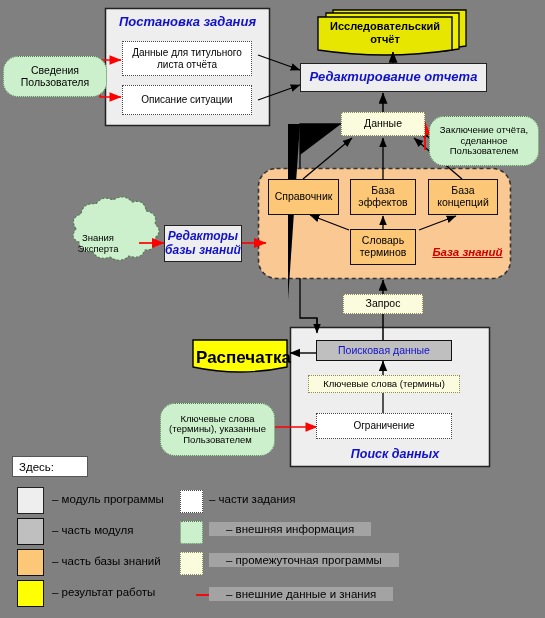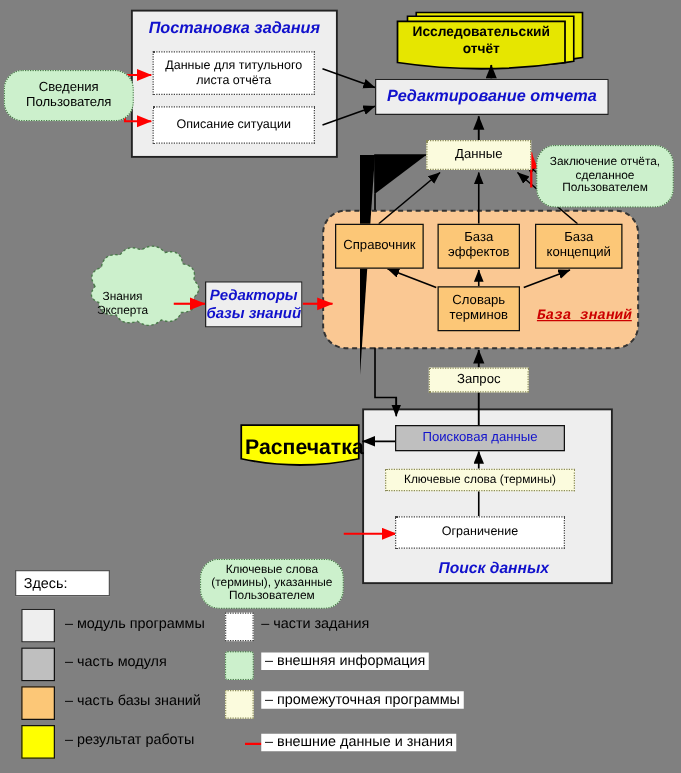--- a/index.html
+++ b/index.html
@@ -16,32 +16,32 @@
   .module      {background:#eeeeee;border:1.4px solid #222;}
   .submodule   {background:#bfbfbf;border:1.4px solid #111;}
   .kbpart      {background:#fcc777;border:1.3px solid #111;}
   .result      {background:#ffff00;border:1.4px solid #111;}
   .taskpart    {background:#ffffff;border:1.3px dotted #444;}
   .external    {background:#ccf0cc;border:1.2px dotted #4a7a4a;border-radius:15px;}
   .interm      {background:#fbfbdd;border:1.2px dotted #8a8a5a;}
 
   .title-it{font-style:italic;font-weight:bold;color:#1111cc;}
   .kb-label{position:absolute;font-style:italic;font-weight:bold;color:#cc0000;
-            text-decoration:underline;font-size:11.5px;font-family:Liberation Mono, monospace;}
+            text-decoration:underline;font-size:11.5px;}
 
   .panel-title{position:absolute;font-style:italic;font-weight:bold;color:#1111cc;
                font-size:12.5px;text-align:center;}
 
   
   #legend-here{position:absolute;left:12px;top:456px;width:76px;height:21px;
        background:#fff;border:1px solid #555;display:flex;align-items:center;
        justify-content:flex-start;padding-left:6px;box-sizing:border-box;font-size:11.5px;color:#000;}
   .sw{position:absolute;box-sizing:border-box;}
   .lgtxt{position:absolute;font-size:11.5px;color:#000;white-space:nowrap;}
-  .lgtxt.boxed{background:#ffffff;padding:1px 3px;}
+  .lgtxt.boxed{background:#a3a3a3;padding:1px 17px;}
 
   
   .doclabel{position:absolute;text-align:center;font-size:11px;font-weight:bold;color:#000;line-height:1.15;}
 </style>
 </head>
 <body>
 
 <div id="stage">
 
   <svg class="layer" viewBox="0 0 545 618">
@@ -190,21 +190,21 @@
   </div>
 
   <div class="node interm" style="left:308px;top:375px;width:152px;height:18px;font-size:9.5px;">
     <span class="t">Ключевые слова (термины)</span>
   </div>
 
   <div class="node taskpart" style="left:316px;top:413px;width:136px;height:26px;font-size:10px;">
     <span class="t">Ограничение</span>
   </div>
 
-  <div class="node external" style="left:160px;top:403px;width:115px;height:40px;font-size:9.5px;color:#000;margin-top:44px;">
+  <div class="node external" style="left:160px;top:403px;width:115px;height:53px;font-size:9.5px;color:#000;">
     <span class="t">Ключевые слова<br>(термины), указанные<br>Пользователем</span>
   </div>
 
   <div class="panel-title" style="left:340px;top:447px;width:110px;">Поиск данных</div>
 
   <div id="legend-here">
     <span>Здесь:</span>
   </div>
 
   <div class="sw module" style="left:17px;top:487px;width:27px;height:27px;"></div>

